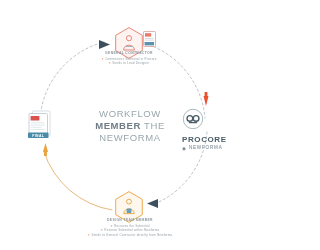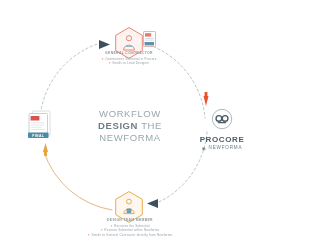--- a/index.html
+++ b/index.html
@@ -28,21 +28,21 @@
     font-size:3.1px;letter-spacing:0.18px;color:#98a3aa;line-height:4.4px;
     white-space:nowrap;
   }
   .bullet .tick{color:#f08a5d;}
 
   
   .hex-wrap{position:absolute;width:34px;height:34px;}
   .hex-svg{position:absolute;left:0;top:0;}
 
   
-  #procore-wrap{left:182px;top:108px;width:56px;text-align:center;margin-left:12px;}
+  #procore-wrap{left:182px;top:108px;width:56px;text-align:left;}
   #procore-mark{margin:0 auto;width:22px;height:22px;}
   #procore-name{
     font-size:8px;font-weight:bold;letter-spacing:0.6px;color:#4a5d68;
     margin-top:1px;line-height:9px;
   }
   #procore-sub{
     font-size:4.6px;letter-spacing:0.8px;color:#6b7d88;margin-top:1px;
     line-height:6px;white-space:nowrap;
   }
   #procore-sub .dot{display:inline-block;vertical-align:-0.5px;}
@@ -80,21 +80,21 @@
 
     <g>
       <path d="M 43 152 L 48 152 L 45.5 143 Z" fill="#e9a33c"></path>
       <rect x="44.1" y="151" width="2.8" height="5" fill="#e9a33c"></rect>
     </g>
   </svg>
 
   <div id="center-title" class="abs">
     <span class="ln">WORKFLOW</span>
     <span class="ln">
-      <b>DESIGN</b><span> THE</span>
+      <b>MEMBER</b><span> THE</span>
     </span>
     <span class="ln">NEWFORMA</span>
   </div>
 
   <div class="hex-wrap" style="left:112px;top:26px;">
     <svg class="hex-svg" width="34" height="34" viewBox="0 0 34 34">
       <polygon points="17,1.6 30.3,9.3 30.3,24.7 17,32.4 3.7,24.7 3.7,9.3" fill="#fdf3f1" stroke="#e8796b" stroke-width="0.9"></polygon>
       <circle cx="17" cy="12.2" r="2.6" fill="none" stroke="#e8796b" stroke-width="0.9"></circle>
       <path d="M 11.6 24 C 11.6 17.6 22.4 17.6 22.4 24 Z" fill="none" stroke="#e8796b" stroke-width="0.9"></path>
       <rect x="13.2" y="20" width="7.6" height="0.9" fill="#8fb6c4"></rect>

